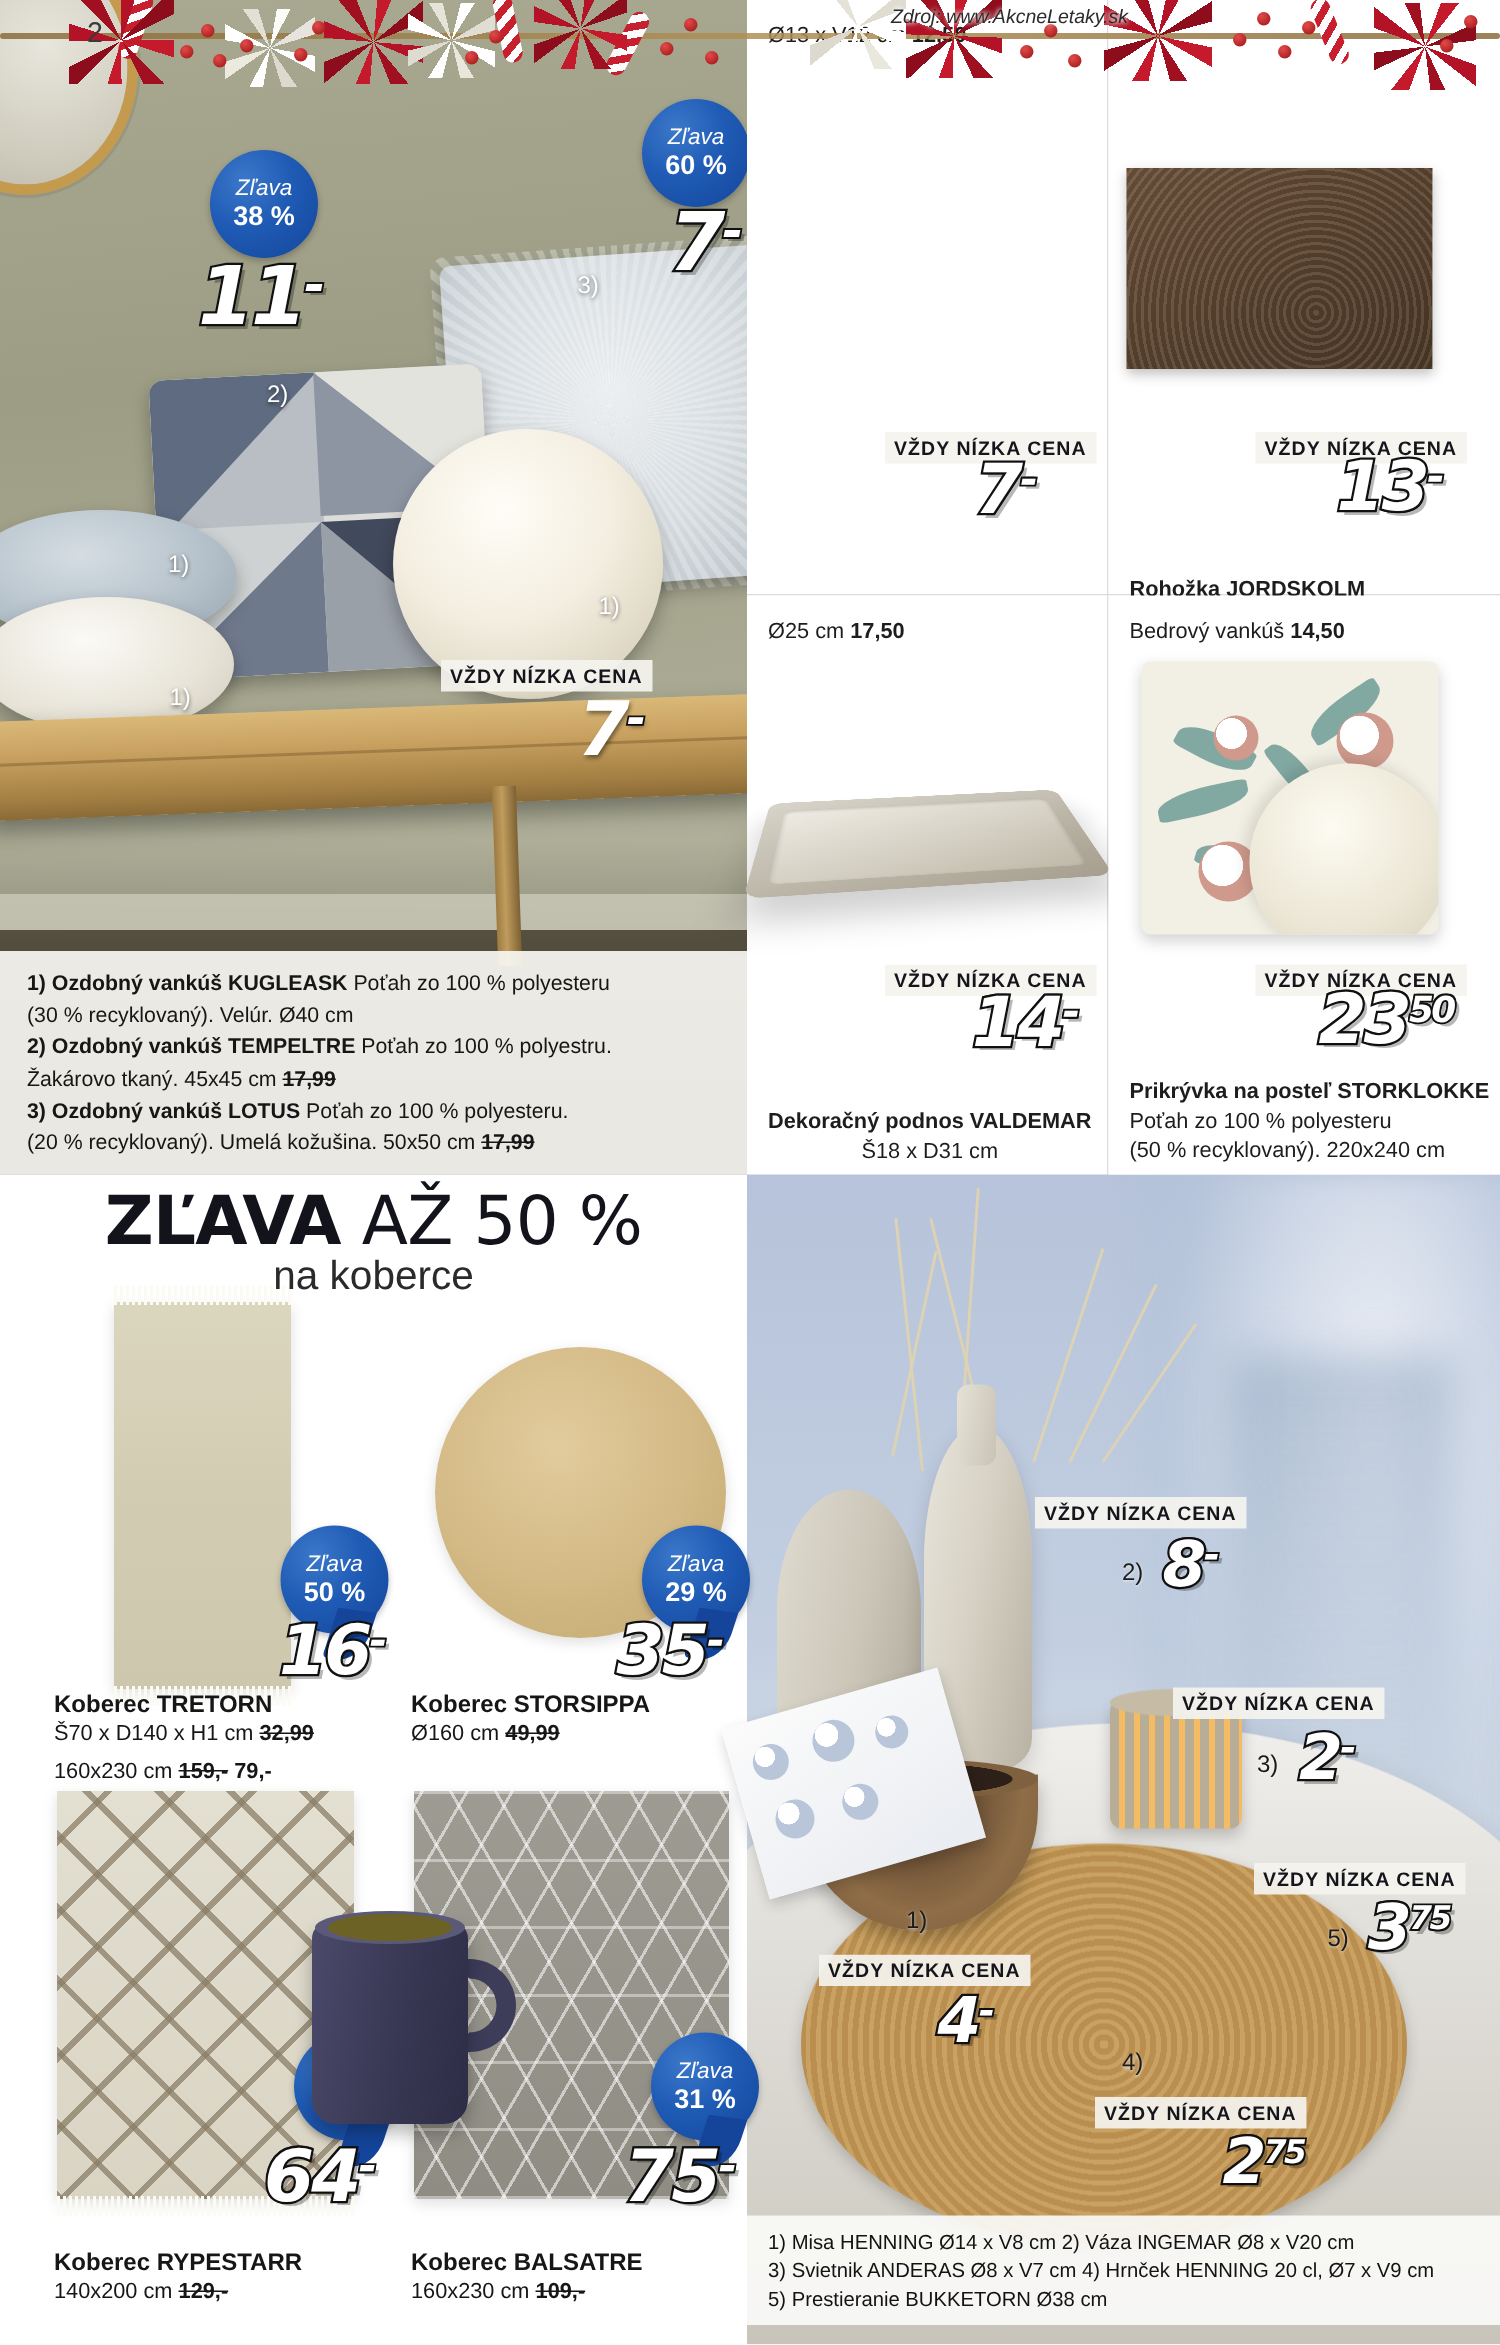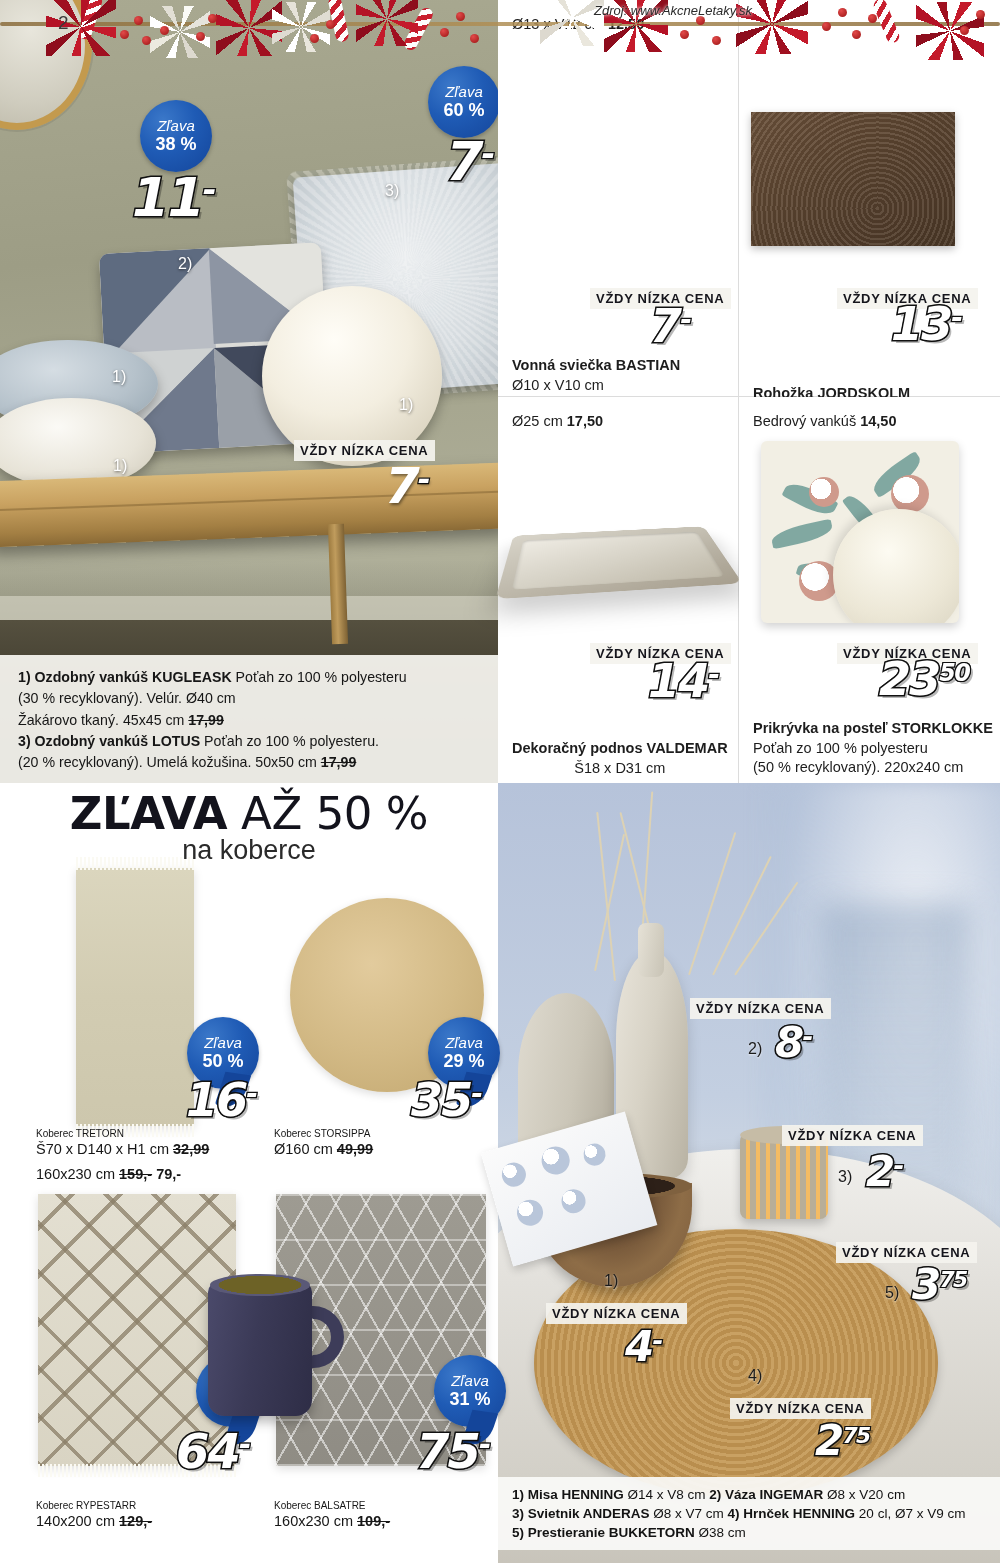--- a/index.html
+++ b/index.html
@@ -293,21 +293,21 @@
   .carpet-head h1 {
     font-family: "DejaVu Sans", sans-serif;
     font-size: 45px; letter-spacing: -.01em; color: #13131c;
     font-weight: 400; line-height: 1.05;
   }
   .carpet-head h1 b { font-weight: 700; }
   .carpet-head h2 {
     font-size: 27px; font-weight: 400; color: #2a2a2a; margin-top: -2px;
   }
   .ritem { position: absolute; }
-  .ritem .rname { font-weight: 400; font-size: 10px; color: #161616; }
+  .ritem .rname { font-weight: 700; font-size: 16px; color: #161616; }
   .ritem .rdim { font-size: 14.5px; color: #161616; margin-top: 2px; }
   .ritem .rdim .strike { font-weight: 700; text-align: right; }
   .ritem .rextra { font-size: 14.5px; color: #161616; margin-top: 9px; }
 
   .rug { position: absolute; box-shadow: 0 3px 9px rgba(0,0,0,.13); }
   .rug-tretorn {
     left: 76px; top: 868px; width: 118px; height: 258px;
     background: linear-gradient(180deg, #dbd6be 0%, #d2ccb2 50%, #cdc7ad 100%);
   }
   .fringe-top, .fringe-bot {
@@ -434,21 +434,21 @@
   }
   .booklet i {
     position: absolute; border-radius: 50%;
     background: radial-gradient(circle at 38% 32%, #fff 0 30%, #b9c6da 31% 100%);
   }
   .scene-foot {
     position: absolute; left: 0; top: 1477px; width: 502px; padding: 8px 12px 8px 14px;
     background: rgba(250,250,248,.93);
     font-size: 13.5px; line-height: 1.42; color: #131313;
   }
-  .scene-foot b { font-weight: 700; }
+  .scene-foot b { font-weight: 400; }
   .srcline {
     position: absolute; right: 248px; top: 3px;
     font-style: italic; font-size: 13px; color: #2b2b2b;
     text-shadow: 0 0 4px #fff, 0 0 3px #fff;
     z-index: 40;
   }
   .pagenum {
     position: absolute; left: 58px; top: 12px; font-size: 19px; color: #3a3a3a; z-index: 40;
   }
 
@@ -531,20 +531,25 @@
     </div>
 
     <div class="hero-foot">
       <p>
         <b>1)</b>
         <b>Ozdobný vankúš KUGLEASK</b>
         <span>Poťah zo 100 % polyesteru</span>
       </p>
       <p>
         <span>(30 % recyklovaný). Velúr. Ø40 cm</span>
+      </p>
+      <p>
+        <b>2)</b>
+        <b>Ozdobný vankúš TEMPELTRE</b>
+        <span>Poťah zo 100 % polyestru.</span>
       </p>
       <p>
         <span>Žakárovo tkaný. 45x45 cm</span>
         <span class="strike">17,99</span>
       </p>
       <p>
         <b>3)</b>
         <b>Ozdobný vankúš LOTUS</b>
         <span>Poťah zo 100 % polyesteru.</span>
       </p>
@@ -564,24 +569,20 @@
         <span>Ø13 x V12 cm </span><b>12,50</b>
       </div>
       <div class="vnc-wrap" style="left:92px;top:288px;">
         <span class="vnc">VŽDY NÍZKA CENA</span>
       </div>
       <div class="price-wrap">
         <div class="pricetag" style="position:absolute;left:152px;top:308px;font-size:46px;">
           <span>7</span>
             <span class="dash">-</span>
         </div>
-      </div>
-      <div class="caption" style="top:356px;">
-        <div class="nm">Vonná sviečka BASTIAN</div>
-        <div>Ø10 x V10 cm</div>
       </div>
     </div>
 
     <div class="pcell" style="left:241px;top:0;width:261px;height:396px;">
       <div class="prodimg" style="left:12px;top:112px;">
         <div class="art-mat"></div>
       </div>
       <div class="vnc-wrap" style="left:98px;top:288px;">
         <span class="vnc">VŽDY NÍZKA CENA</span>
       </div>

